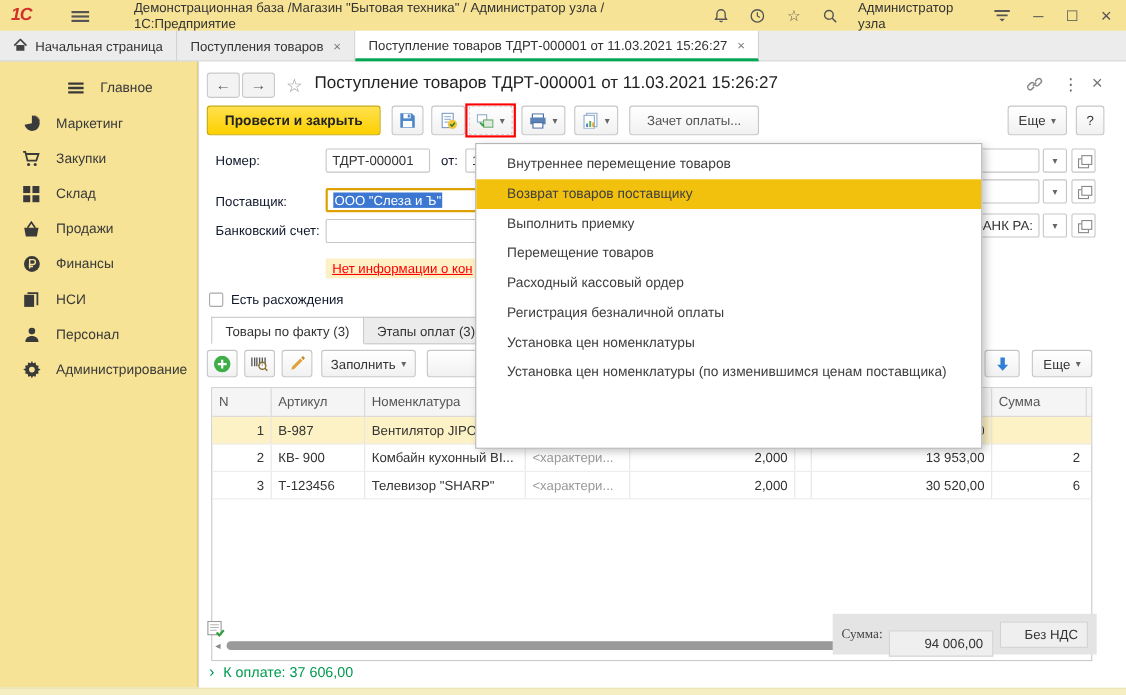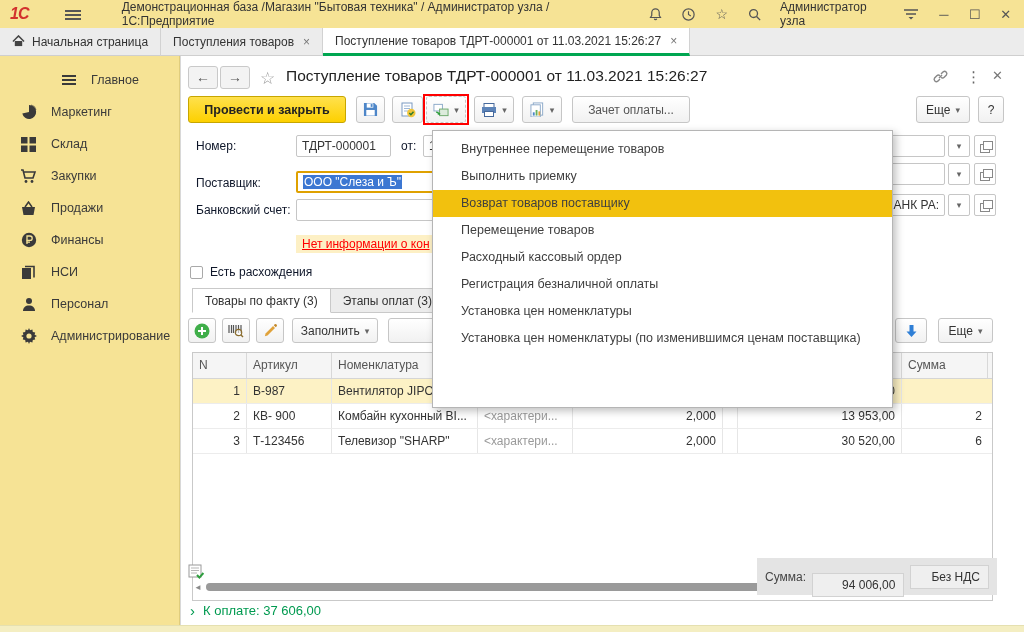--- a/index.html
+++ b/index.html
@@ -87,21 +87,21 @@
   .head .c-chr { color:#555; }
 
   
   .hscroll { position:absolute; left:14px; top:525px; width:797px; height:12px; }
   .hs-arrow { position:absolute; top:2px; color:#8a8a8a; font-size:8px; }
   .hs-track { position:absolute; left:12px; right:12px; top:2px; height:8px; background:#eee; border-radius:4px; }
   .hs-thumb { position:absolute; left:0; width:72%; height:8px; background:#9a9a9a; border-radius:4px; }
 
   
   .sumpanel { position:absolute; left:577px; top:502px; width:240px; height:37px; background:#e4e4e4; display:flex; align-items:center; gap:6px; padding:0 8px; }
-  .sumlbl { color:#444; }
+  .sumlbl { color:#444;font-family:Liberation Serif, serif; }
   .sumbox { background:#efefef; border:1px solid #d2d2d2; height:24px; line-height:22px; padding:0 8px; }
   .sumval { width:104px; text-align:right;margin-top:16px; }
   .vatbox { width:88px; text-align:right; }
   .docic { position:absolute; left:8px; top:508px; }
   .paylink { position:absolute; left:10px; top:546px; color:#009a50; font-size:13px; display:flex; gap:8px; align-items:center; }
 
   
   .menu { position:absolute; left:252px; top:74px; width:461px; height:278px; background:#fff; border:1px solid #b5b5b5; box-shadow:3px 3px 8px rgba(0,0,0,.25); z-index:50; padding-top:5px; }
   .mi { height:27px; line-height:27px; padding-left:28px; font-size:12.5px; color:#3f3f3f; white-space:nowrap; overflow:hidden; }
   .mi.hl { background:#f2c10e; }
@@ -185,38 +185,38 @@
     <span class="sb-ic">
         <svg width="16" height="16" viewBox="0 0 16 16">
           <path d="M8 8 V1 A7 7 0 1 1 1.3 9.5 z" fill="#3a3a3a"></path>
           <path d="M10 6 V0.5 A7 7 0 0 1 15.5 6 z" fill="#3a3a3a" opacity=".55"></path>
         </svg>
       </span>
     <span>Маркетинг</span>
   </div>
   <div class="sb-item">
     <span class="sb-ic">
+        <svg width="17" height="15" viewBox="0 0 17 15">
+          <path d="M1 1h2l2 8h8l2-6H4" fill="none" stroke="#3a3a3a" stroke-width="1.6"></path>
+          <circle cx="6" cy="12.5" r="1.4" fill="#3a3a3a"></circle>
+          <circle cx="12" cy="12.5" r="1.4" fill="#3a3a3a"></circle>
+        </svg>
+      </span>
+    <span>Закупки</span>
+  </div>
+  <div class="sb-item">
+    <span class="sb-ic">
         <svg width="15" height="15" viewBox="0 0 15 15">
           <rect x="0" y="0" width="6.5" height="6.5" fill="#3a3a3a"></rect>
           <rect x="8.5" y="0" width="6.5" height="6.5" fill="#3a3a3a"></rect>
           <rect x="0" y="8.5" width="6.5" height="6.5" fill="#3a3a3a"></rect>
           <rect x="8.5" y="8.5" width="6.5" height="6.5" fill="#3a3a3a"></rect>
         </svg>
       </span>
     <span>Склад</span>
-  </div>
-  <div class="sb-item">
-    <span class="sb-ic">
-        <svg width="17" height="15" viewBox="0 0 17 15">
-          <path d="M1 1h2l2 8h8l2-6H4" fill="none" stroke="#3a3a3a" stroke-width="1.6"></path>
-          <circle cx="6" cy="12.5" r="1.4" fill="#3a3a3a"></circle>
-          <circle cx="12" cy="12.5" r="1.4" fill="#3a3a3a"></circle>
-        </svg>
-      </span>
-    <span>Закупки</span>
   </div>
   <div class="sb-item">
     <span class="sb-ic">
         <svg width="17" height="15" viewBox="0 0 17 15">
           <path d="M2 6h13l-1.5 8h-10z" fill="#3a3a3a"></path>
           <path d="M5 6 L8.5 1 L12 6" fill="none" stroke="#3a3a3a" stroke-width="1.5"></path>
         </svg>
       </span>
     <span>Продажи</span>
   </div>
@@ -473,21 +473,21 @@
     <span class="sumbox vatbox">Без НДС</span>
   </div>
 
   <div class="paylink">
     <span style="font-size:15px">›</span>
     <span>К оплате: 37 606,00</span>
   </div>
 
   <div class="menu">
     <div class="mi">Внутреннее перемещение товаров</div>
+    <div class="mi hl">Возврат товаров поставщику</div>
     <div class="mi">Выполнить приемку</div>
-    <div class="mi hl">Возврат товаров поставщику</div>
     <div class="mi">Перемещение товаров</div>
     <div class="mi">Расходный кассовый ордер</div>
     <div class="mi">Регистрация безналичной оплаты</div>
     <div class="mi">Установка цен номенклатуры</div>
     <div class="mi">Установка цен номенклатуры (по изменившимся ценам поставщика)</div>
   </div>
 </div>
 
 </body></html>

